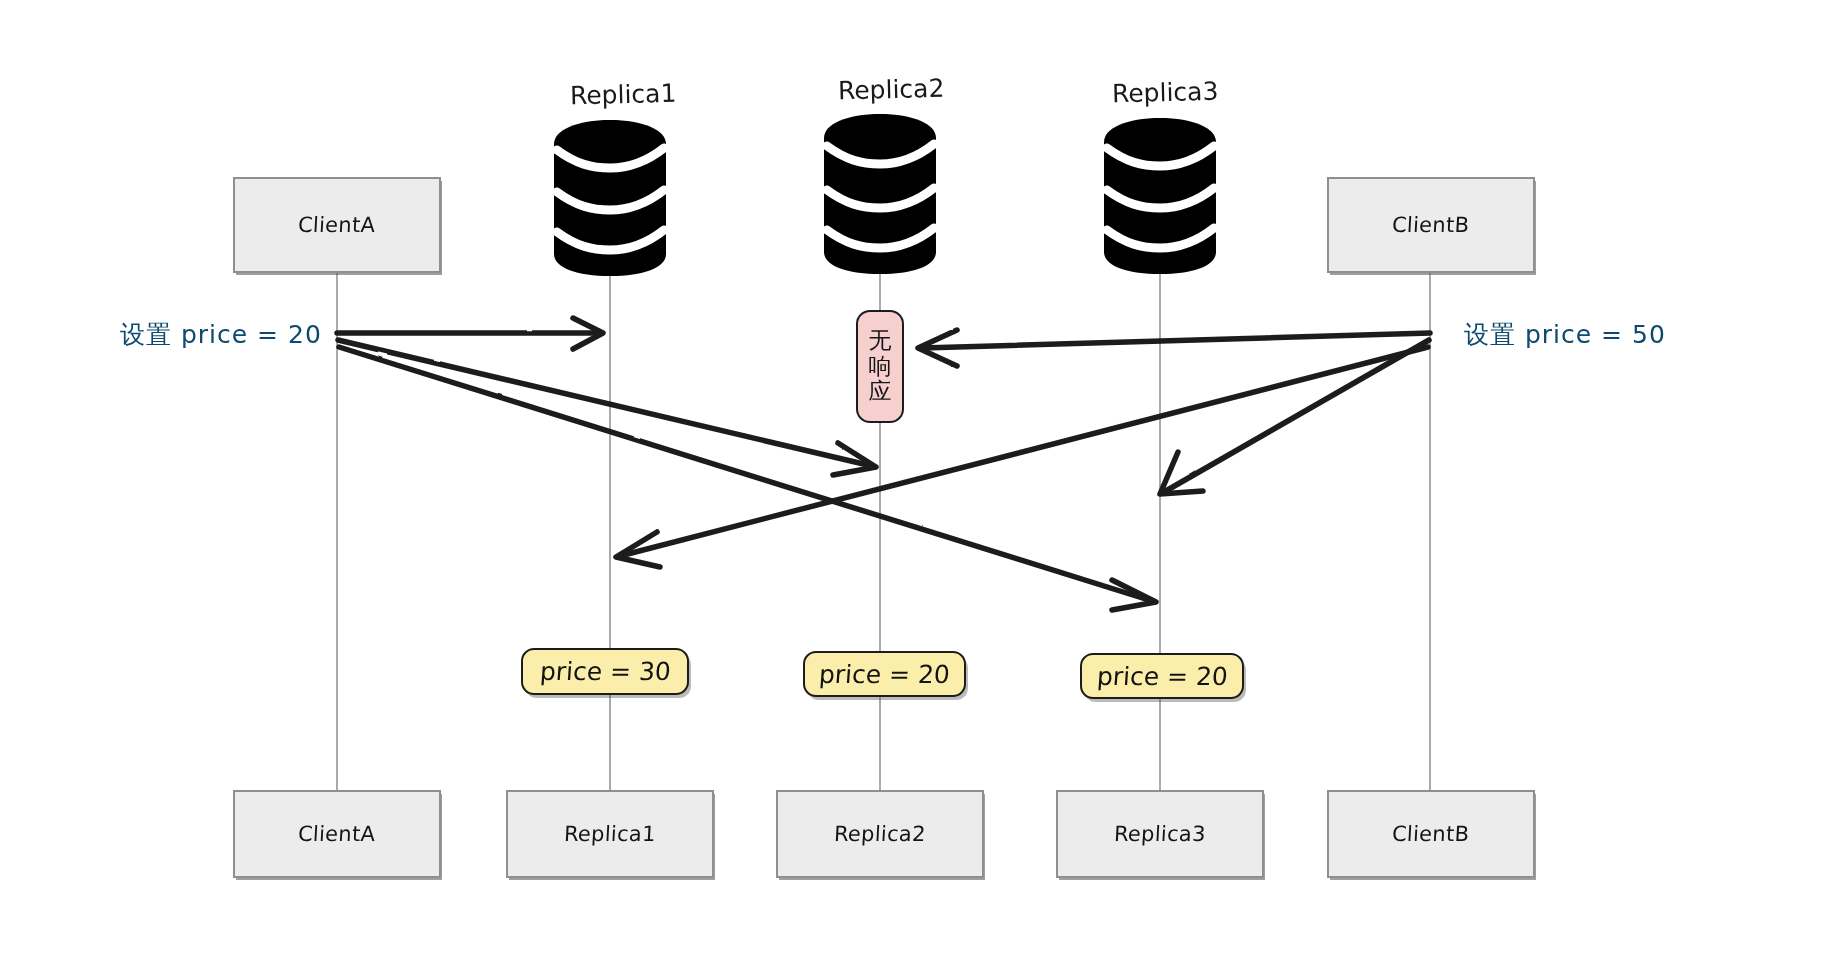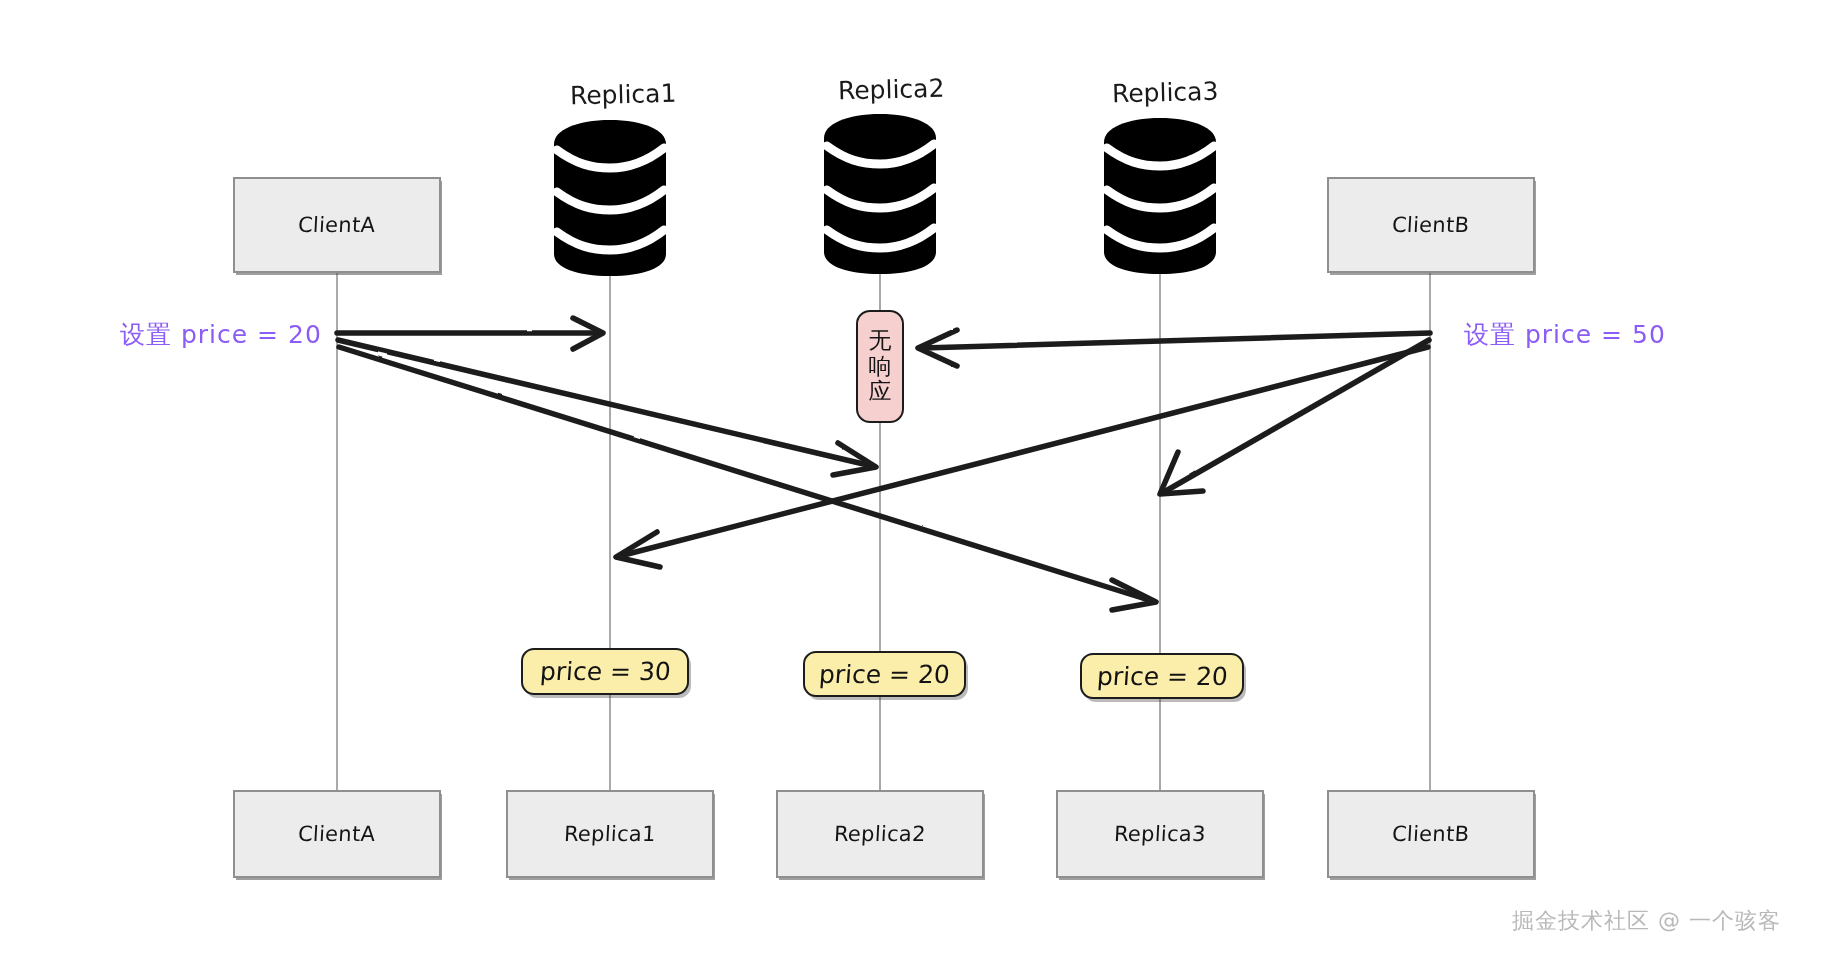--- a/index.html
+++ b/index.html
@@ -41,21 +41,21 @@
   }
 
   
   .db-icon{position:absolute;}
 
   
   .blue-caption{
     position:absolute;
     font-family:"DejaVu Sans", sans-serif;
     font-size:25px;
-    color:#8b5cf6;
+    color:#0c4a6e;
     white-space:nowrap;
     letter-spacing:1px;
   }
 
   
   .note-pink{
     position:absolute;
     box-sizing:border-box;
     background:#f6cfcf;
     border:2.5px solid #1c1c1c;
@@ -233,15 +233,14 @@
   </div>
 
   <div class="node-box" style="left:1056px;top:790px;width:208px;height:88px;">
     <span class="node-label">Replica3</span>
   </div>
 
   <div class="node-box" style="left:1327px;top:790px;width:208px;height:88px;">
     <span class="node-label">ClientB</span>
   </div>
 
-  <div class="watermark" style="left:1512px;top:906px;">掘金技术社区 @ 一个骇客</div>
 
 </div>
 
 </body></html>

